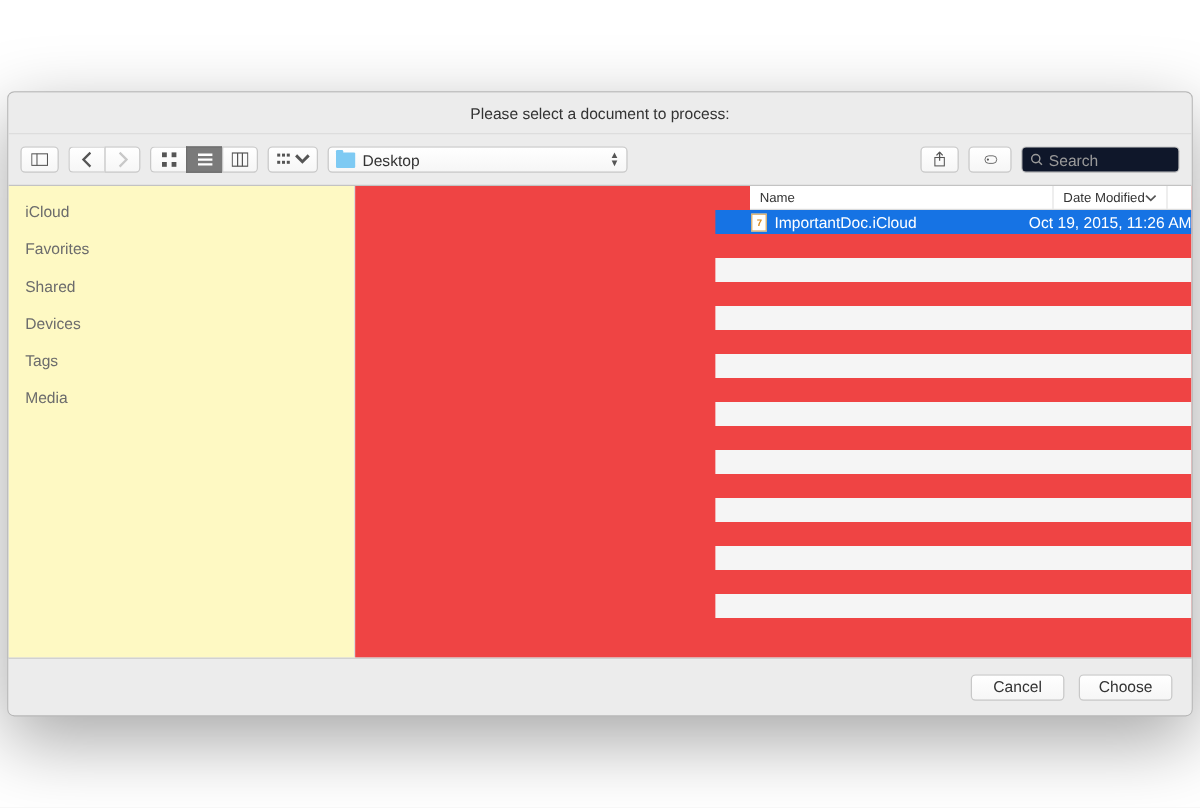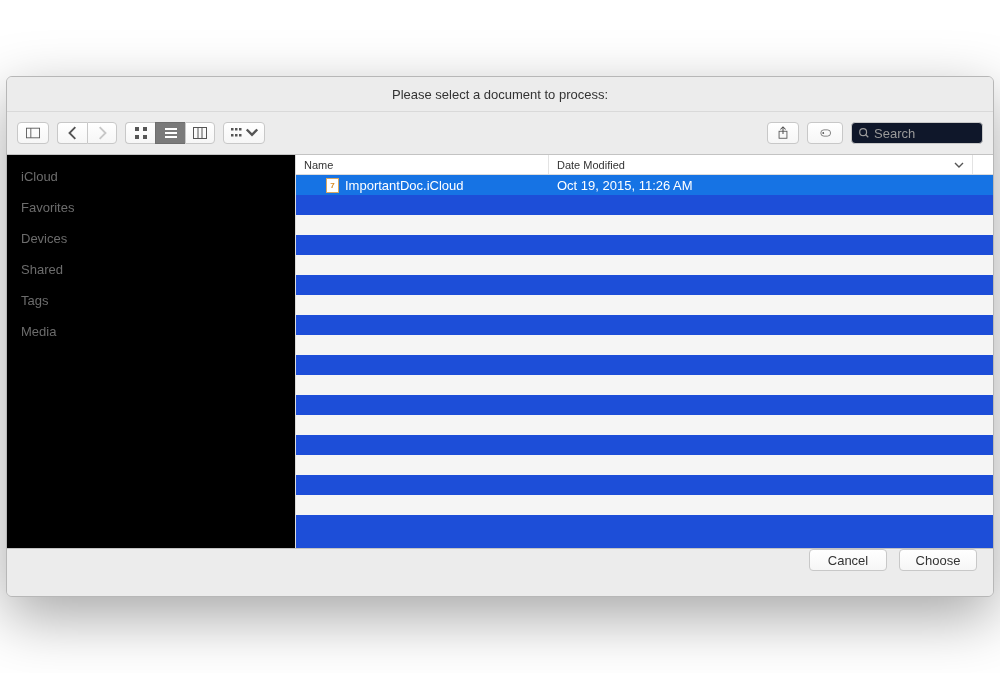--- a/index.html
+++ b/index.html
@@ -157,35 +157,36 @@
     .search svg { width: 12px; height: 12px; }
     .search span { font-size: 13px; }
     .body {
       flex: 1;
       display: flex;
       overflow: hidden;
       border-bottom: 1px solid #c3c3c3;
     }
     .sidebar {
       width: 289px;
-      background: #000000;
+      background: #fef9c3;
       border-right: 1px solid #dcdcdc;
       padding-top: 6px;
     }
     .sidebar-item {
       padding: 8px 14px;
       color: #6c6c6c;
       font-size: 13px;
       font-weight: 500;
     }
     .filearea {
       flex: 1;
       display: flex;
       flex-direction: column;
-      background: #1d4ed8;
+      background: #ef4444;
+      align-items: flex-end;
     }
     .col-headers {
       height: 20px;
       display: flex;
       border-bottom: 1px solid #dcdcdc;
       background: #fff;
       color: #333;
       font-size: 11px;
     }
     .col {
@@ -237,20 +238,21 @@
       display: flex;
       align-items: center;
       justify-content: center;
       font-size: 8px;
       color: #d88a20;
       font-weight: bold;
     }
     .footer {
       height: 47px;
       display: flex;
+      align-items: center;
       justify-content: flex-end;
       padding: 0 16px;
       gap: 12px;
       background: #ececec;
     }
     .footer-btn {
       height: 22px;
       min-width: 78px;
       padding: 0 14px;
       background: linear-gradient(#ffffff, #f6f6f6);
@@ -324,20 +326,28 @@
           <rect x="9" y="1" width="2.5" height="2.5" fill="currentColor"></rect>
         <rect x="1" y="7" width="2.5" height="2.5" fill="currentColor"></rect>
           <rect x="5" y="7" width="2.5" height="2.5" fill="currentColor"></rect>
           <rect x="9" y="7" width="2.5" height="2.5" fill="currentColor"></rect>
       </svg>
       <svg viewBox="0 0 8 6" width="7" height="5">
           <polyline points="1,1 4,4 7,1" fill="none" stroke="#555" stroke-width="1.4"></polyline>
         </svg>
     </div>
 
+    <div class="location-popup">
+      <div class="folder-icon"></div>
+      <span class="location-text">Desktop</span>
+      <div class="updown">
+        <span>▲</span>
+          <span>▼</span>
+      </div>
+    </div>
 
     <div class="spacer-flex"></div>
 
     <div class="btn share-btn">
       <svg viewBox="0 0 14 16">
           <rect x="2.5" y="6" width="9" height="8" fill="none" stroke="#555"></rect>
           <line x1="7" y1="1" x2="7" y2="9" stroke="#555" stroke-width="1.2"></line>
           <polyline points="4,4 7,1 10,4" fill="none" stroke="#555" stroke-width="1.2"></polyline>
         </svg>
     </div>
@@ -355,22 +365,22 @@
           <line x1="9" y1="9" x2="12" y2="12" stroke="#9a9a9a" stroke-width="1.4"></line>
         </svg>
       <span>Search</span>
     </div>
   </div>
 
   <div class="body">
     <div class="sidebar">
       <div class="sidebar-item"><span>iCloud</span></div>
       <div class="sidebar-item"><span>Favorites</span></div>
+      <div class="sidebar-item"><span>Shared</span></div>
       <div class="sidebar-item"><span>Devices</span></div>
-      <div class="sidebar-item"><span>Shared</span></div>
       <div class="sidebar-item"><span>Tags</span></div>
       <div class="sidebar-item"><span>Media</span></div>
     </div>
 
     <div class="filearea">
       <div class="col-headers">
         <div class="col col-name">
             <span>Name</span>
           </div>
         <div class="col col-date">

